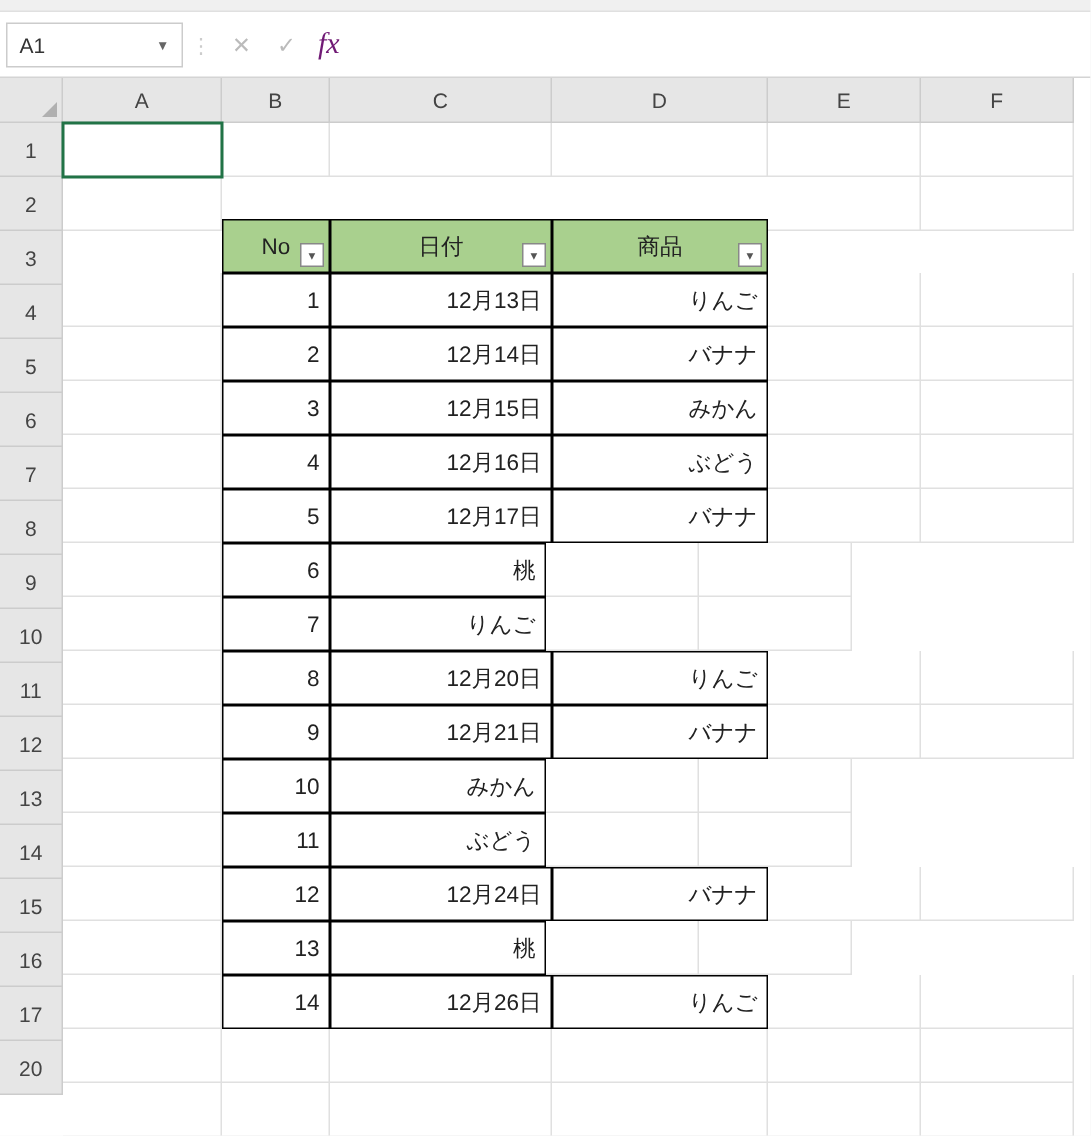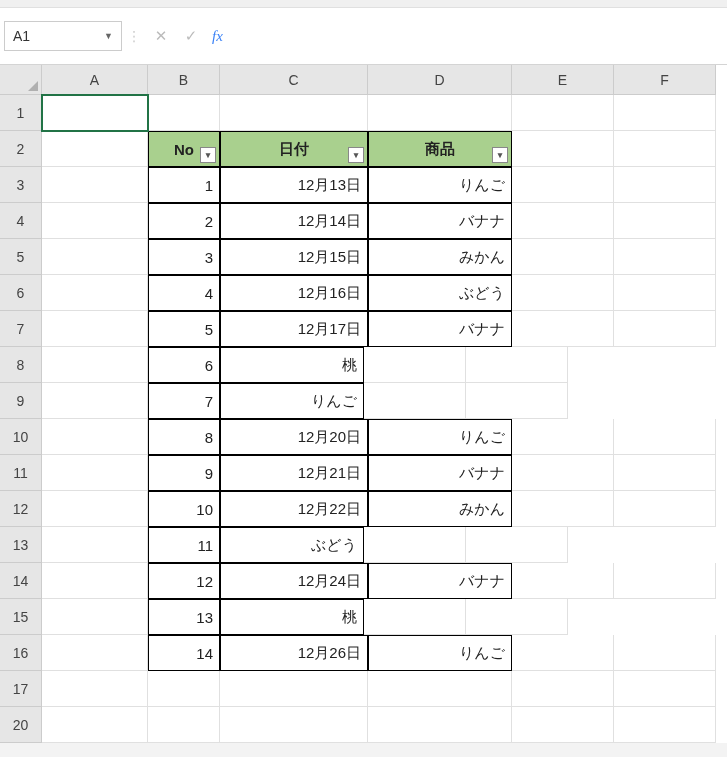--- a/index.html
+++ b/index.html
@@ -12,21 +12,21 @@
       height: 757px;
     }
     .topbar {
       height: 8px;
       background: #f0f0f0;
       border-bottom: 1px solid #e0e0e0;
     }
     .formula-bar {
       display: flex;
       align-items: center;
-      height: 57px;
+      height: 44px;
       background: #fff;
       border-bottom: 1px solid #d4d4d4;
       padding: 0 4px;
     }
     .name-box {
       width: 118px;
       height: 30px;
       border: 1px solid #ccc;
       display: flex;
       align-items: center;
@@ -48,22 +48,22 @@
     }
     .fb-btn {
       width: 30px;
       text-align: center;
       color: #bbb;
       font-size: 15px;
     }
     .fx-label {
       font-style: italic;
       font-family: "Times New Roman", serif;
-      color: #3b82f6;
-      font-size: 15px;
+      color: #701a75;
+      font-size: 20px;
       padding: 0 6px;
     }
     .formula-input {
       flex: 1;
       height: 30px;
       border: none;
       background: #fff;
       padding: 0 8px;
       outline: none;
     }
@@ -142,23 +142,24 @@
     .col-D { width: 144px; }
     .col-E { width: 102px; }
     .col-F { width: 102px; }
     .active-cell {
       outline: 2px solid #217346;
       outline-offset: -1px;
       z-index: 2;
     }
     .thead {
       background: #a9d08e !important;
-      font-weight: bold;
+      font-weight: normal;
       justify-content: flex-start;
       border: 1px solid #000 !important;
+      margin-top: 28px;
     }
     .tcell {
       border: 1px solid #000 !important;
       justify-content: flex-end;
     }
     .filter-btn {
       width: 16px;
       height: 16px;
       border: 1px solid #888;
       background: #fff;
@@ -370,23 +371,20 @@
             <span>バナナ</span>
           </div>
           <div class="cell col-E"></div>
           <div class="cell col-F"></div>
         </div>
         <div class="grid-row">
           <div class="cell col-A"></div>
           <div class="cell col-B tcell">
             <span>10</span>
           </div>
-          <div class="cell col-C tcell">
-            <span>12月22日</span>
-          </div>
           <div class="cell col-D tcell">
             <span>みかん</span>
           </div>
           <div class="cell col-E"></div>
           <div class="cell col-F"></div>
         </div>
         <div class="grid-row">
           <div class="cell col-A"></div>
           <div class="cell col-B tcell">
             <span>11</span>

